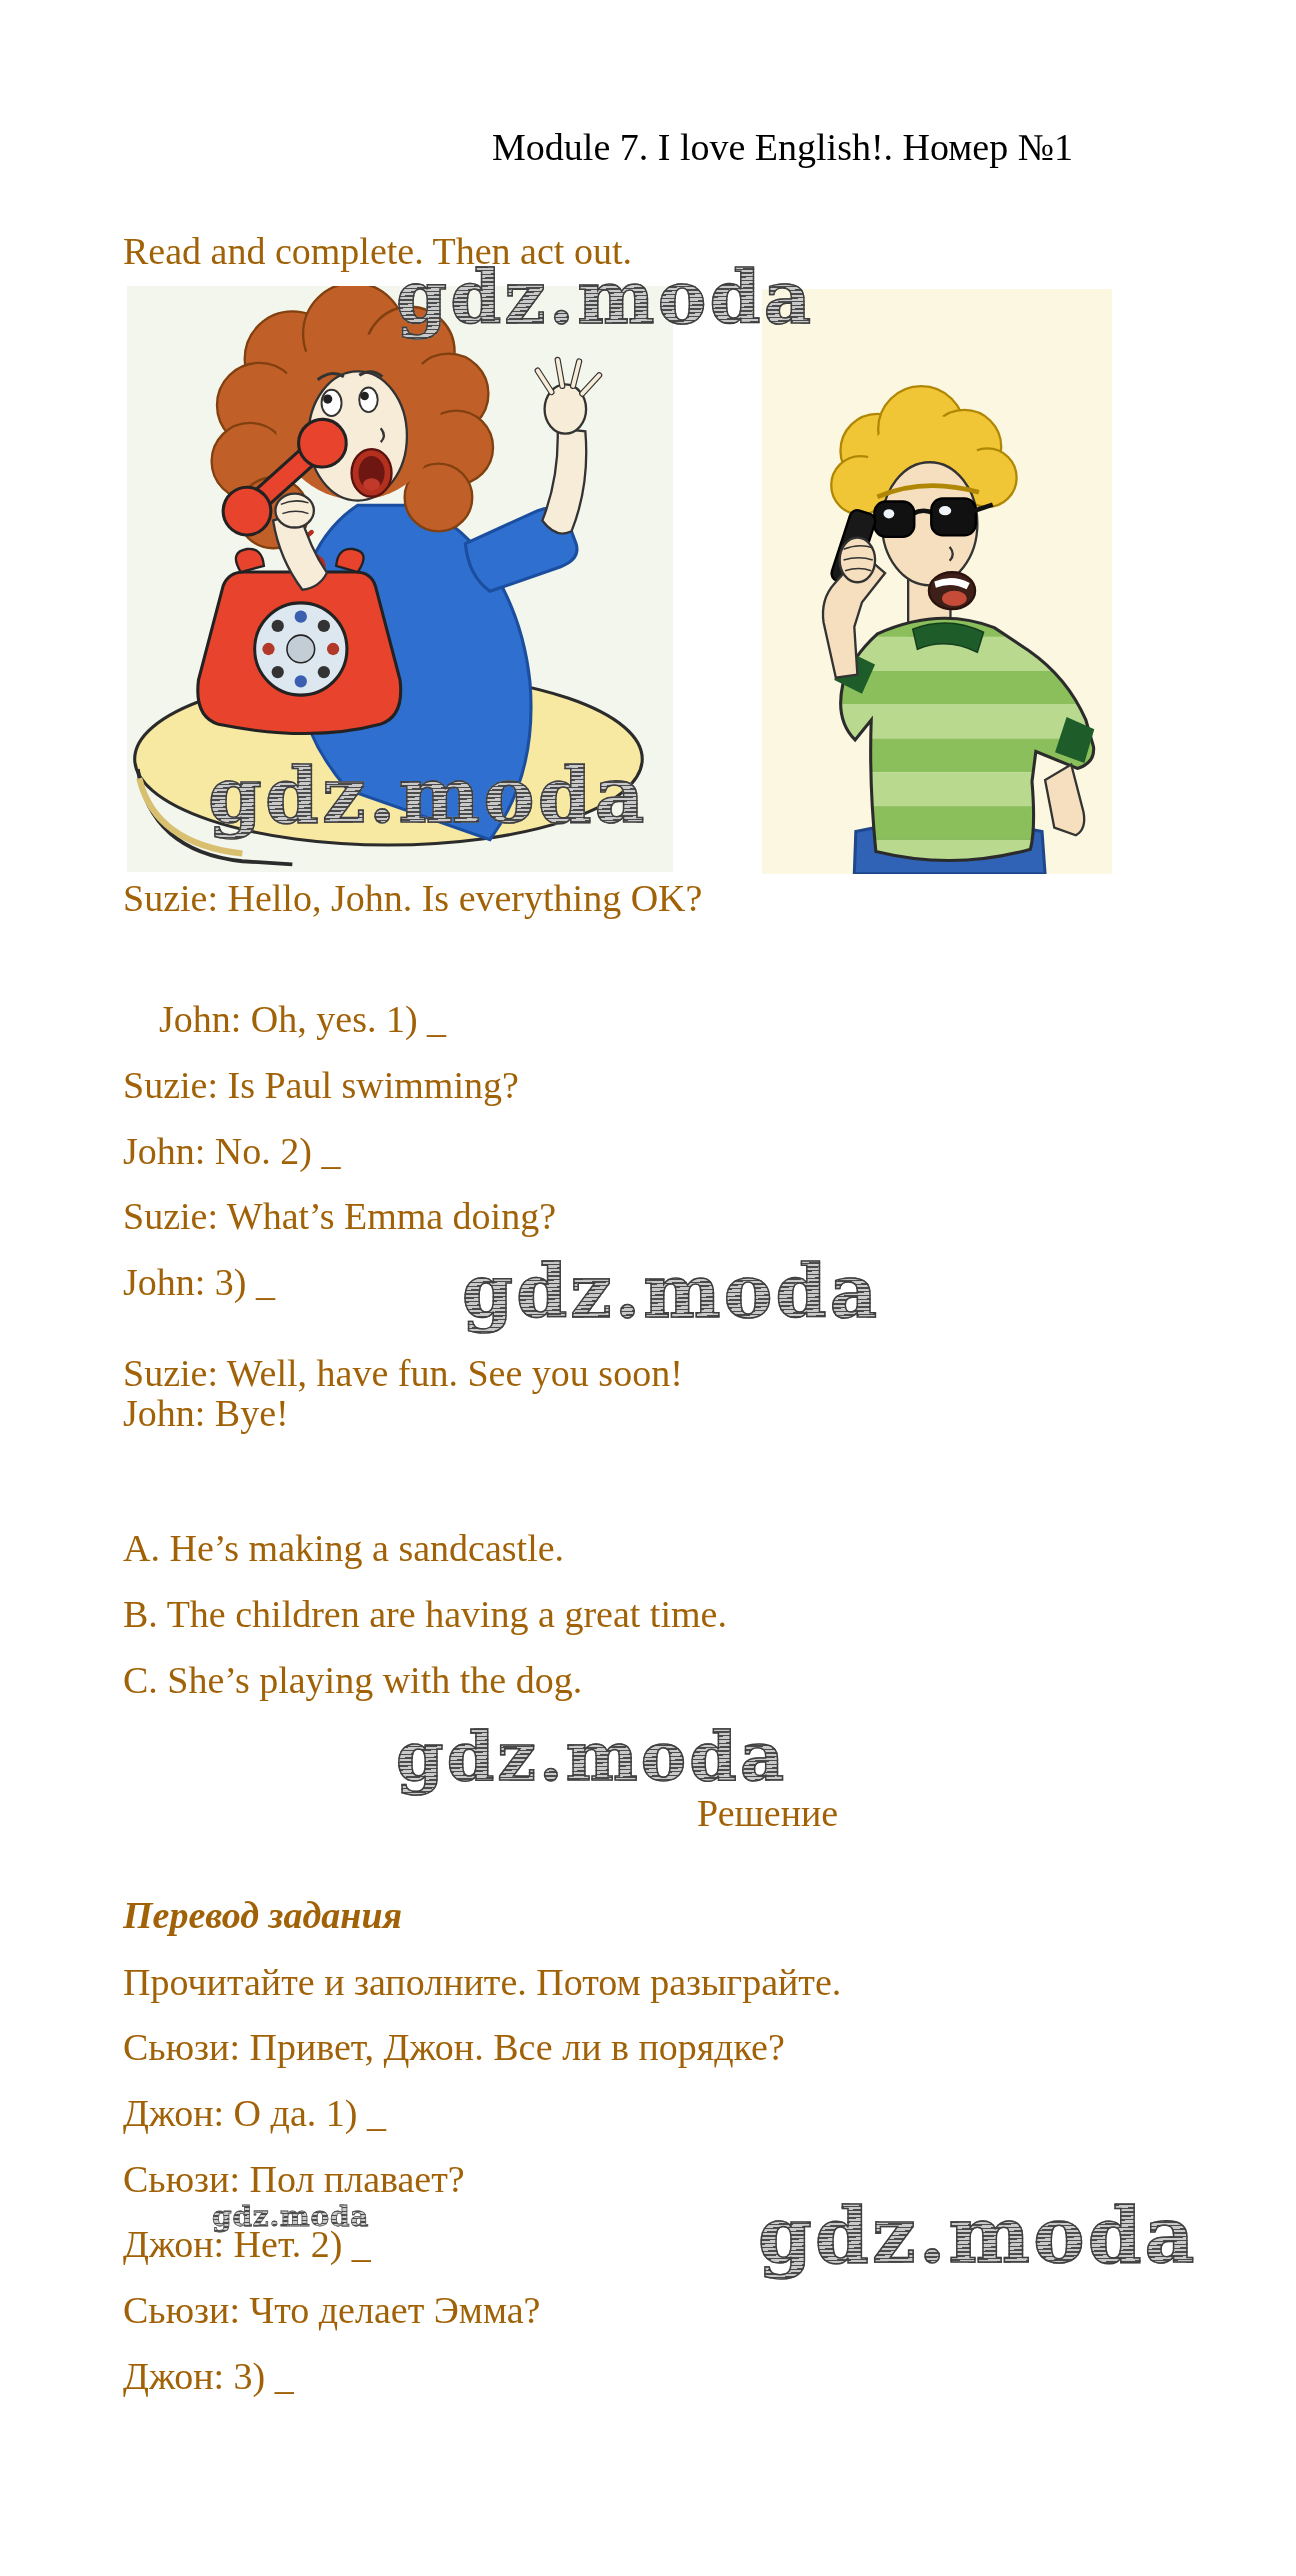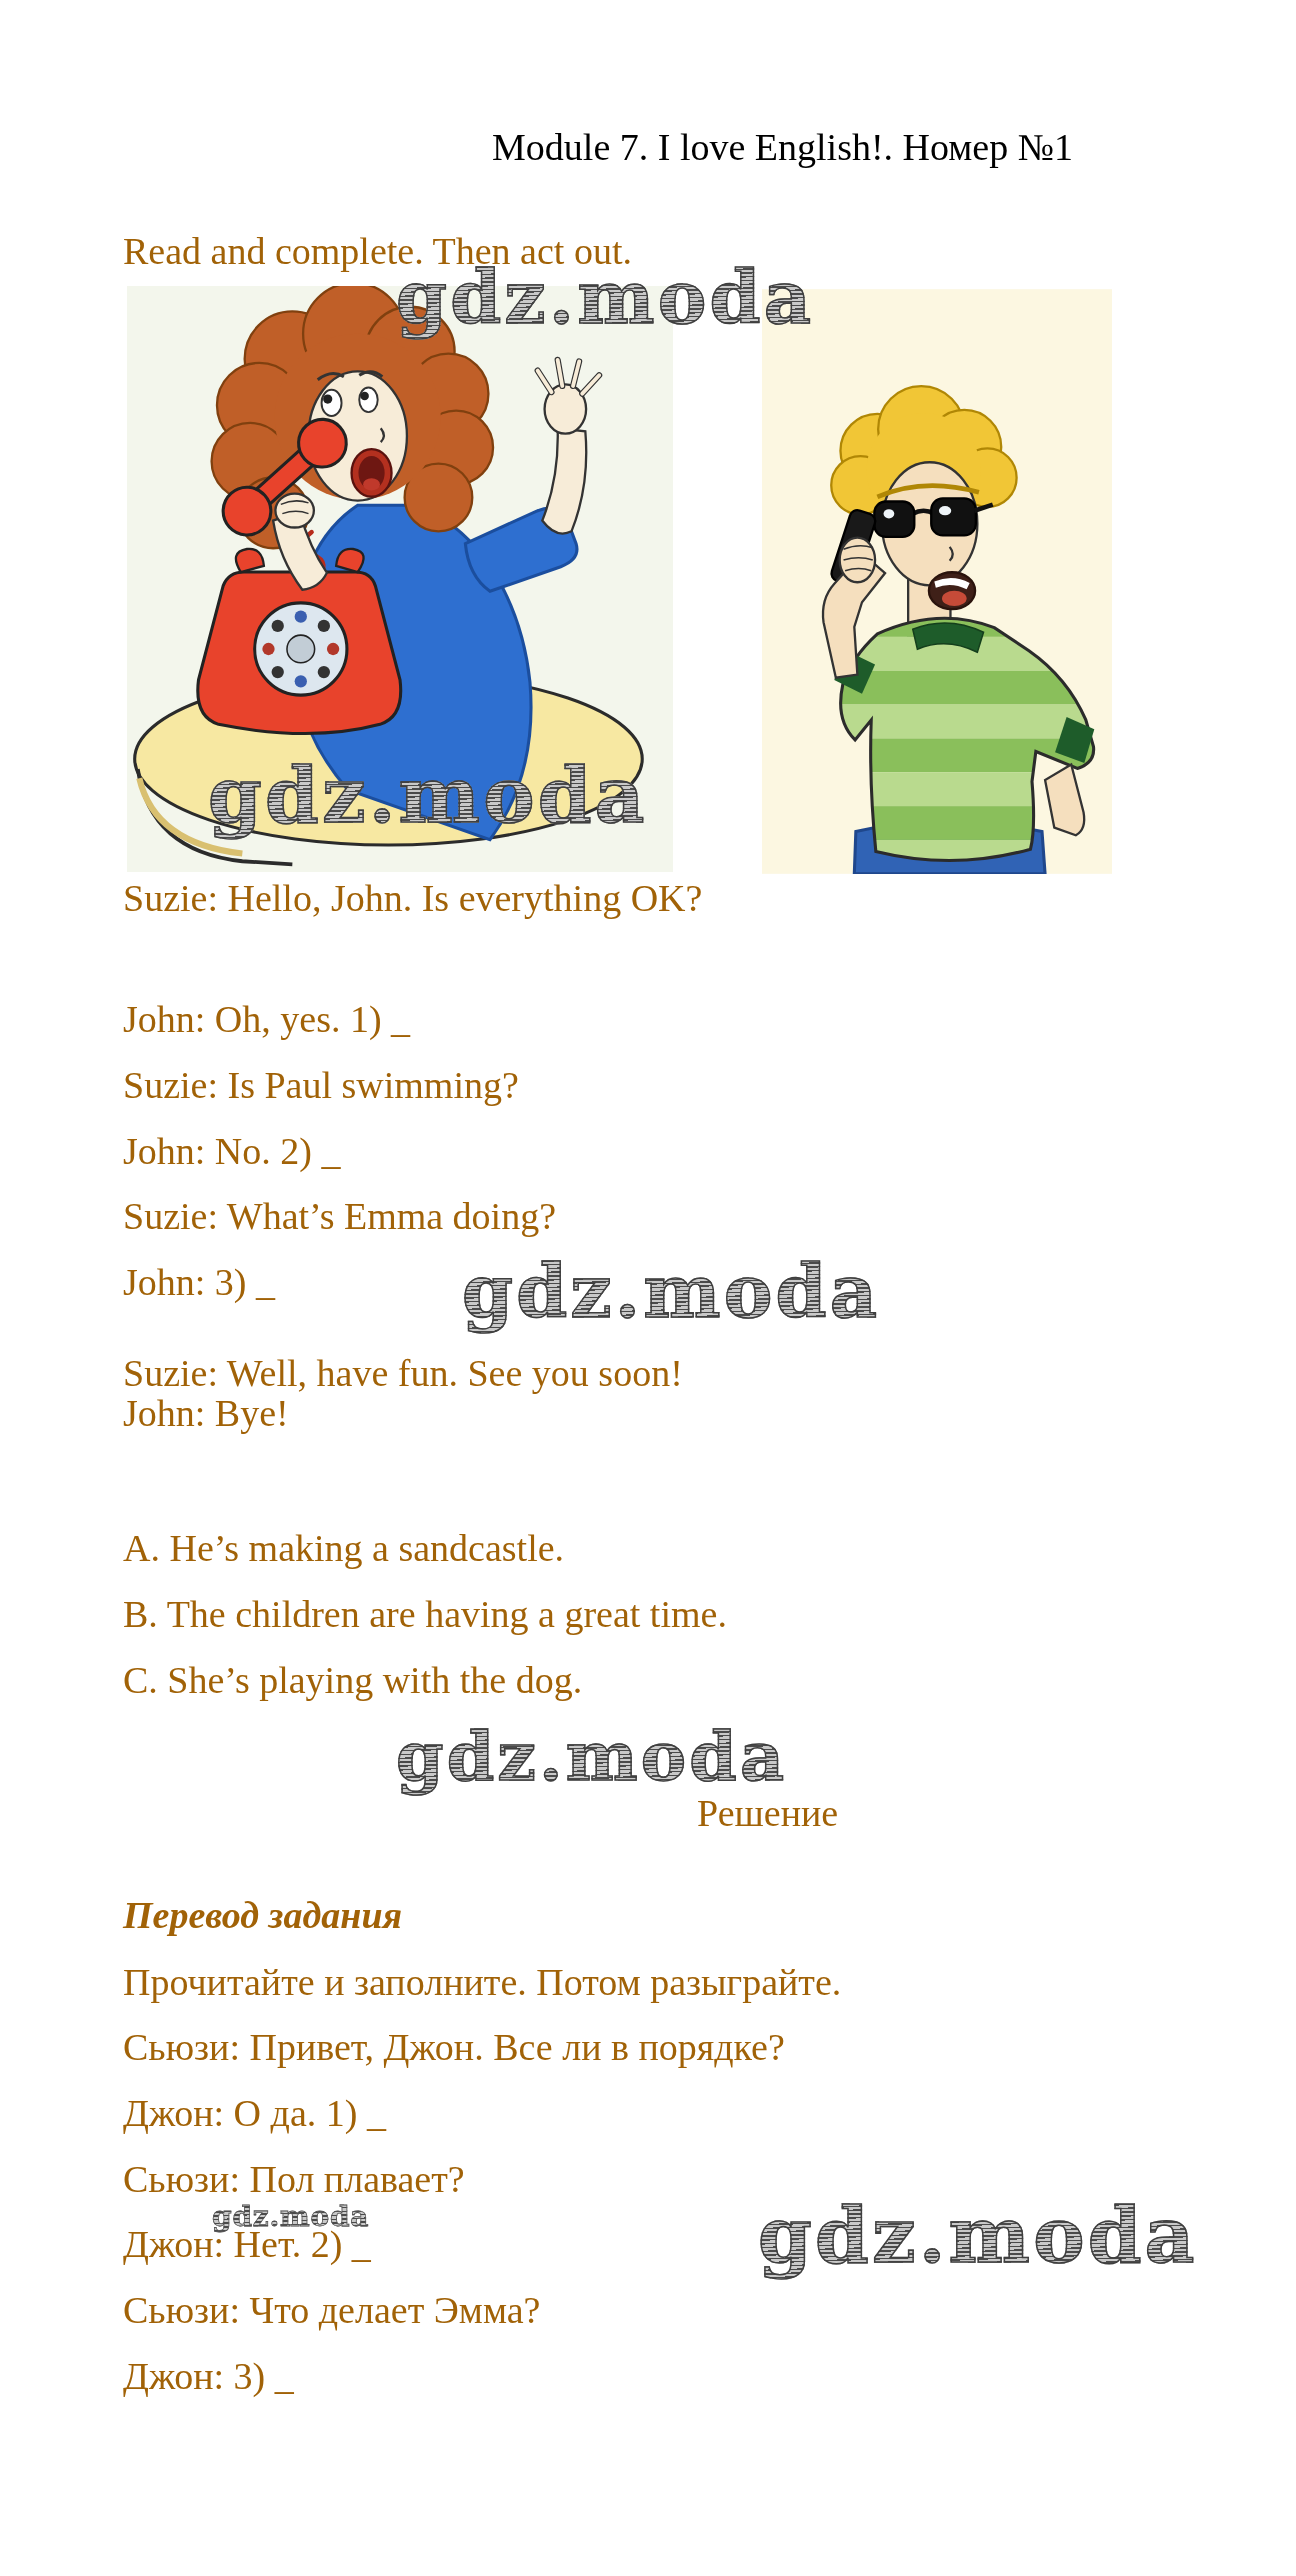--- a/index.html
+++ b/index.html
@@ -219,21 +219,21 @@
   </div>
 
   <div class="wm" style="left:396px; top:254px; font-size:73px;">gdz.moda</div>
   <div class="wm" style="left:208px; top:750px; font-size:77px;">gdz.moda</div>
   <div class="wm" style="left:462px; top:1248px; font-size:73px;">gdz.moda</div>
   <div class="wm" style="left:396px; top:1716px; font-size:68px;">gdz.moda</div>
   <div class="wm wm-small" style="left:212px; top:2200px; font-size:28px;">gdz.moda</div>
   <div class="wm" style="left:758px; top:2190px; font-size:77px;">gdz.moda</div>
 
   <div class="line" style="top:878px;">Suzie: Hello, John. Is everything OK?</div>
-  <div class="line" style="top:999px;">John: Oh, yes. 1) _</div>
+  <div class="line" style="top:999px;margin-left:36px;">John: Oh, yes. 1) _</div>
   <div class="line" style="top:1065px;">Suzie: Is Paul swimming?</div>
   <div class="line" style="top:1131px;">John: No. 2) _</div>
   <div class="line" style="top:1196px;text-align:right;">Suzie: What’s Emma doing?</div>
   <div class="line" style="top:1262px;text-align:right;">John: 3) _</div>
   <div class="line" style="top:1353px;">Suzie: Well, have fun. See you soon!</div>
   <div class="line" style="top:1393px;">John: Bye!</div>
 
   <div class="line" style="top:1528px;">A. He’s making a sandcastle.</div>
   <div class="line" style="top:1594px;">B. The children are having a great time.</div>
   <div class="line" style="top:1660px;">C. She’s playing with the dog.</div>

